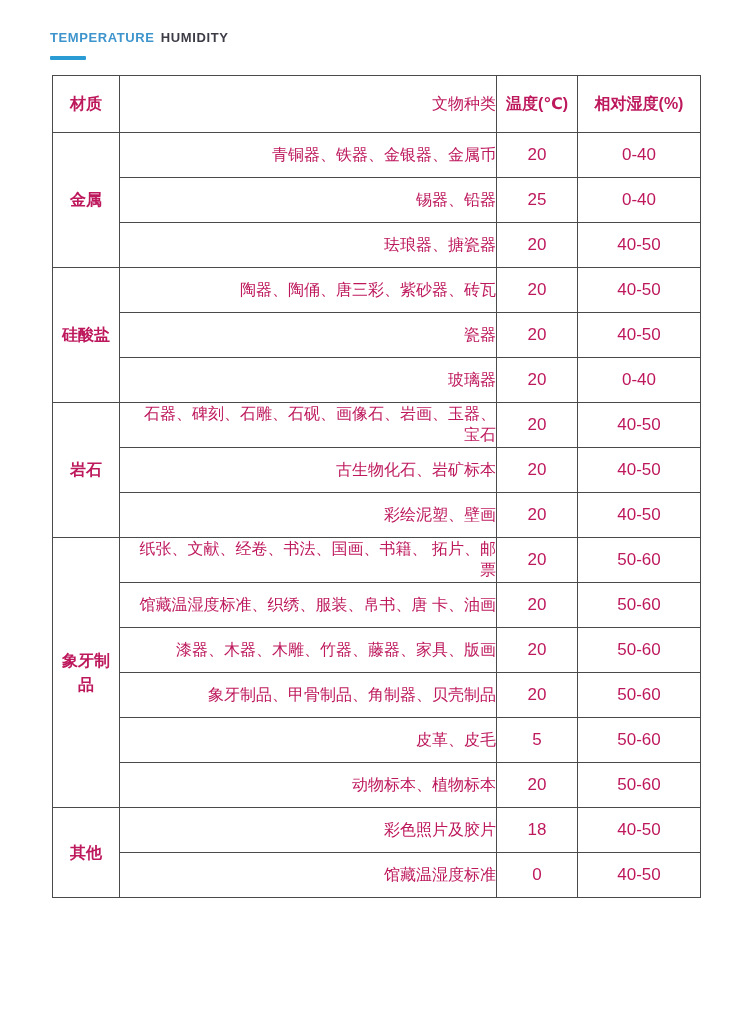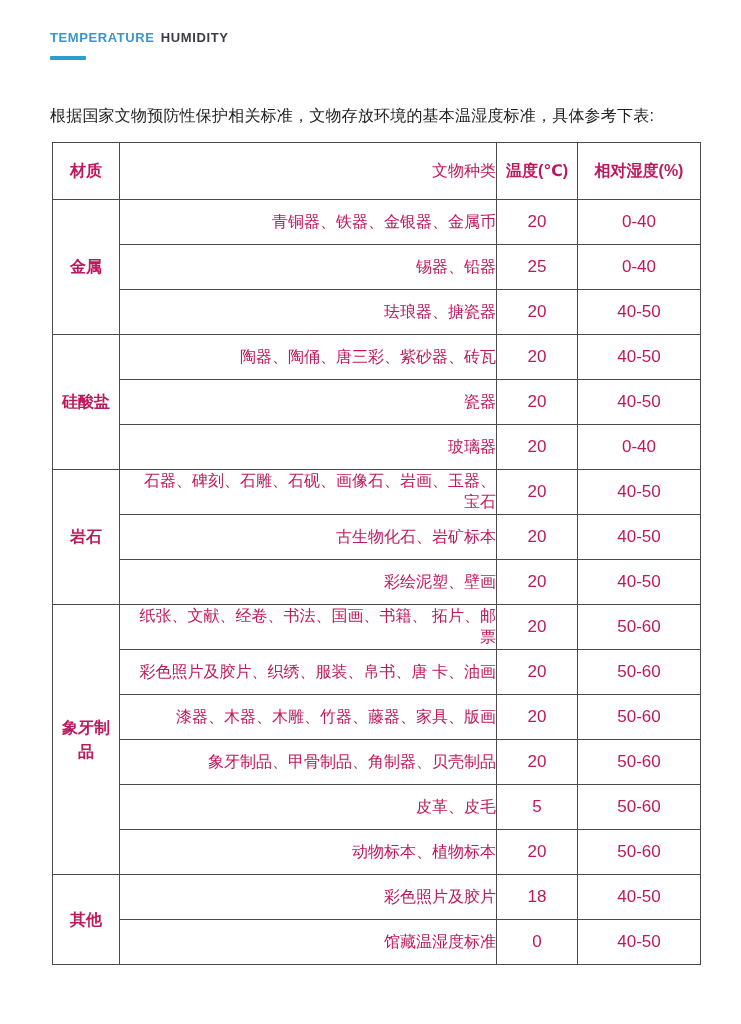--- a/index.html
+++ b/index.html
@@ -78,21 +78,20 @@
 
 <div class="page">
 
   <div class="eyebrow">
     <span class="eb-blue">TEMPERATURE</span>
     <span class="eb-dark">HUMIDITY</span>
   </div>
 
   <div class="title-underline"></div>
 
-  <p class="intro">根据国家文物预防性保护相关标准，文物存放环境的基本温湿度标准，具体参考下表:</p>
 
   <table class="standards-table">
     <colgroup>
       <col style="width:67px">
       <col style="width:377px">
       <col style="width:81px">
       <col style="width:123px">
     </colgroup>
     <thead>
       <tr>
@@ -151,21 +150,21 @@
           <td class="num">20</td>
           <td class="num">40-50</td>
         </tr>
         <tr>
           <td class="material" rowspan="6">象牙制品</td>
           <td class="types">纸张、文献、经卷、书法、国画、书籍、 拓片、邮票</td>
           <td class="num">20</td>
           <td class="num">50-60</td>
         </tr>
         <tr>
-          <td class="types">彩色照片及胶片、织绣、服装、帛书、唐 卡、油画</td>
+          <td class="types">馆藏温湿度标准、织绣、服装、帛书、唐 卡、油画</td>
           <td class="num">20</td>
           <td class="num">50-60</td>
         </tr>
         <tr>
           <td class="types">漆器、木器、木雕、竹器、藤器、家具、版画</td>
           <td class="num">20</td>
           <td class="num">50-60</td>
         </tr>
         <tr>
           <td class="types">象牙制品、甲骨制品、角制器、贝壳制品</td>

